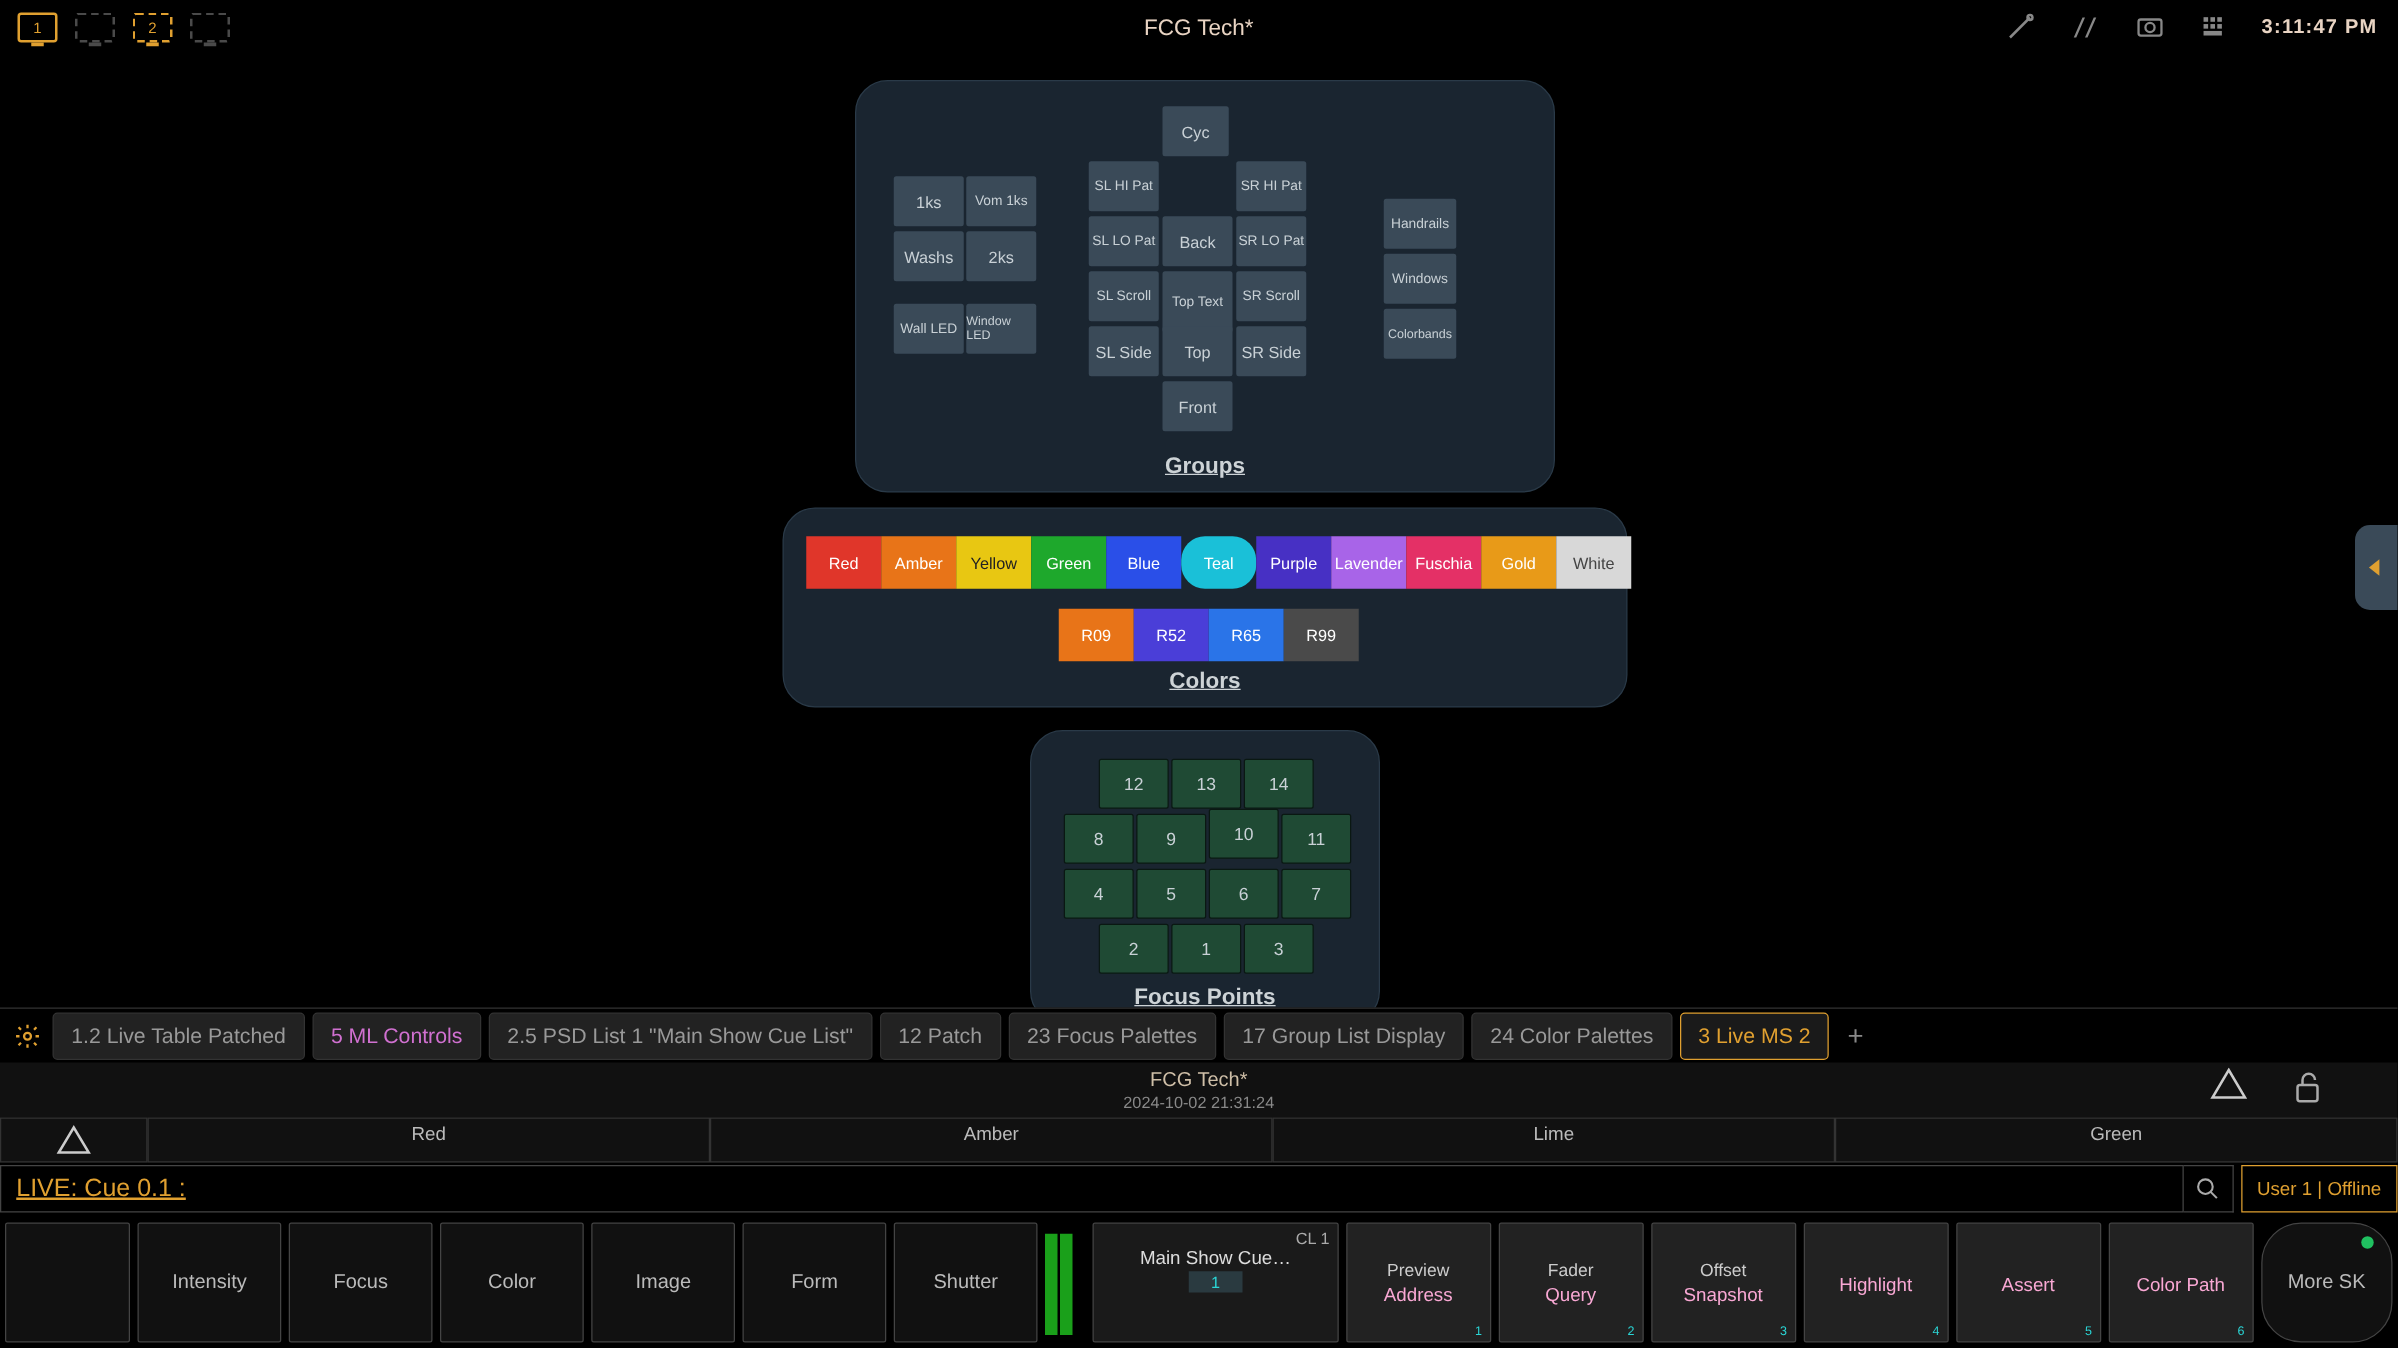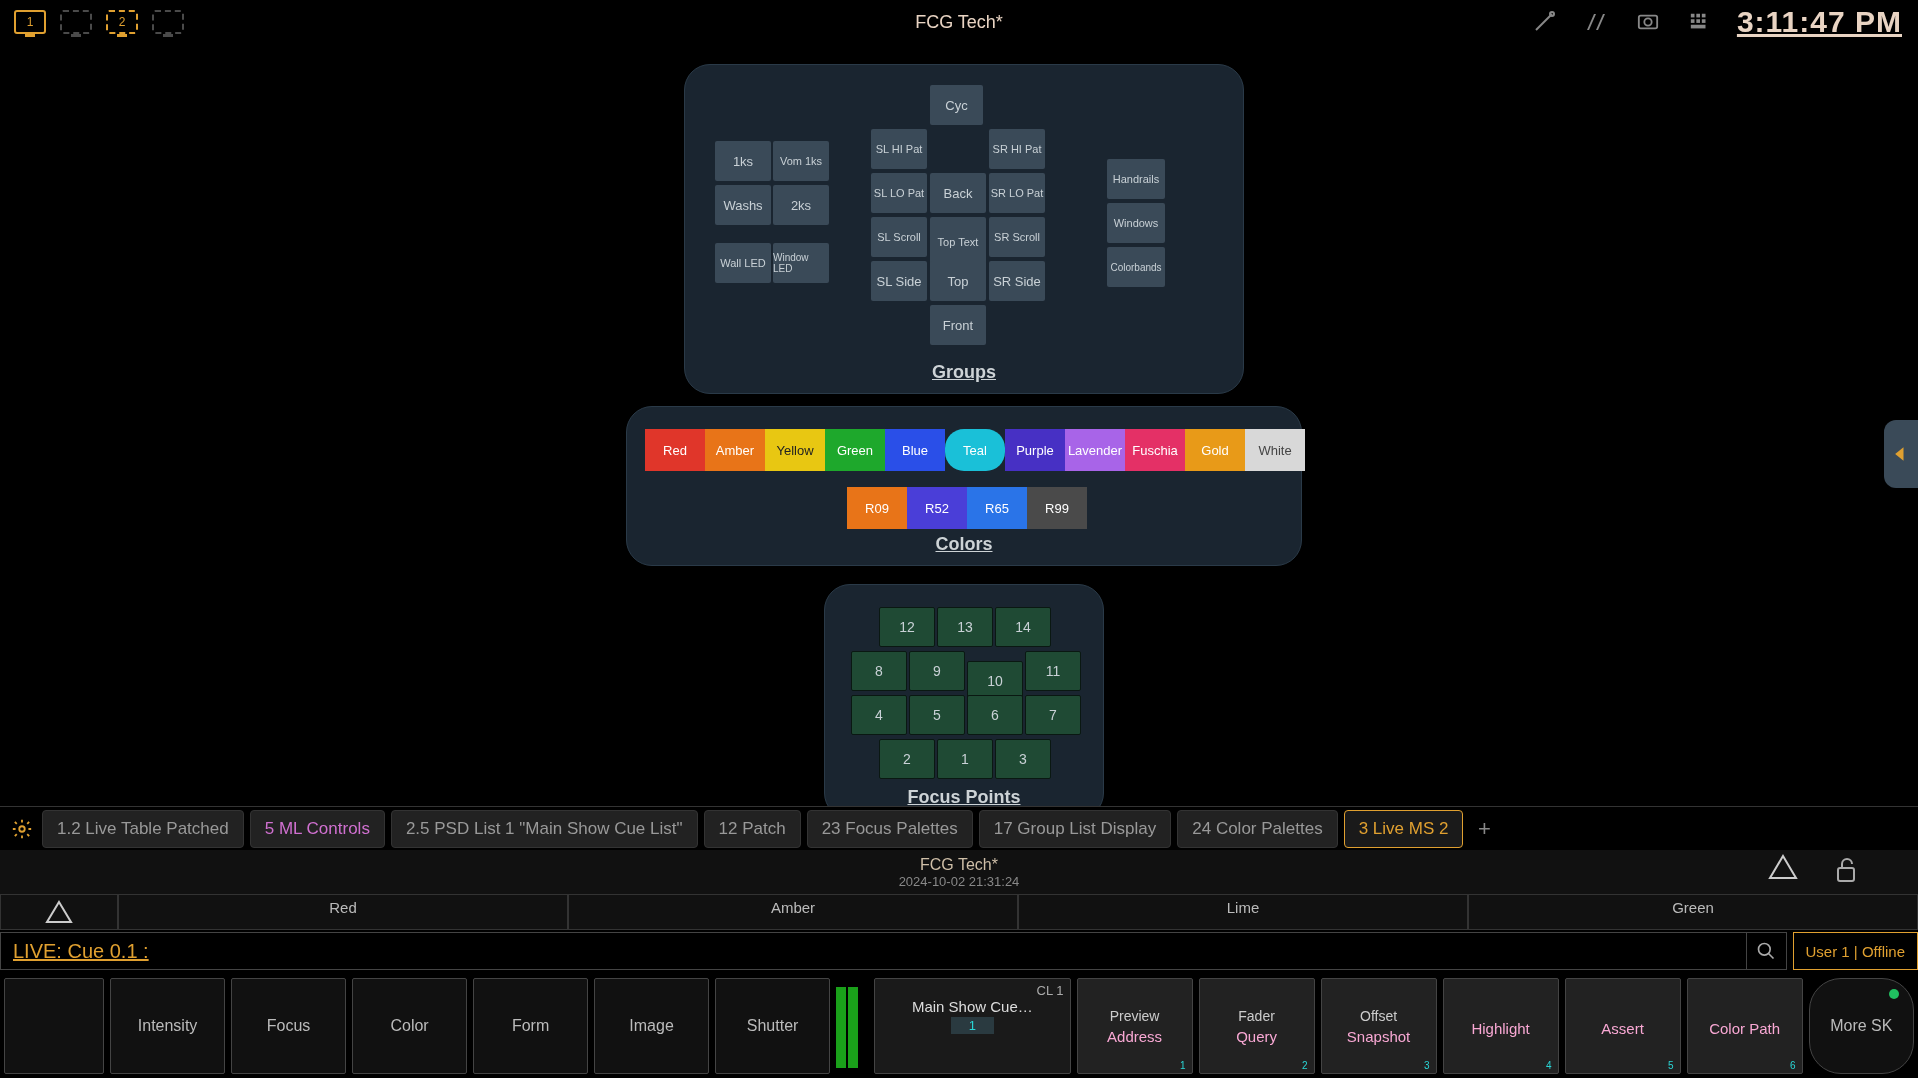--- a/index.html
+++ b/index.html
@@ -9,21 +9,21 @@
 .topbar { position:absolute; top:0; left:0; right:0; height:44px; display:flex; align-items:center; }
 .monitors { display:flex; gap:14px; padding-left:14px; align-items:center; }
 .mon { width:32px; height:24px; border:2px solid #4a4a4a; border-radius:3px; position:relative; display:flex; align-items:center; justify-content:center; font-size:12px; color:#888; }
 .mon.act { border-color:#e0a030; color:#e0a030; }
 .mon::after { content:""; position:absolute; bottom:-5px; left:50%; transform:translateX(-50%); width:10px; height:3px; background:#4a4a4a; }
 .mon.act::after { background:#e0a030; }
 .mon.dashed { border-style:dashed; }
 .title-center { position:absolute; left:50%; transform:translateX(-50%); color:#e9d4c3; font-size:18px; }
 .top-right { margin-left:auto; display:flex; gap:22px; align-items:center; padding-right:16px; }
 .top-icon { width:30px; height:28px; display:flex; align-items:center; justify-content:center; color:#888; }
-.clock { font-size:30px; color:#e9d4c3; font-weight:bold; letter-spacing:1px;text-decoration:underline; }
+.clock { font-size:16px; color:#e9d4c3; font-weight:bold; letter-spacing:1px; }
 
 
 .workspace { position:absolute; top:44px; left:0; right:0; bottom:272px; background:#000; }
 
 .panel { position:absolute; background:#1a2530; border:1px solid #2a3a48; border-radius:26px; }
 .panel-title { position:absolute; bottom:10px; left:0; right:0; text-align:center; font-size:18px; color:#cdd3d6; text-decoration:underline; font-weight:bold; }
 
 
 .groups-panel { left:684px; top:20px; width:560px; height:330px; }
 .gbtn { position:absolute; background:#3a4a58; color:#c9d1d6; display:flex; align-items:center; justify-content:center; font-size:13px; border-radius:2px; cursor:pointer; }
@@ -187,21 +187,21 @@
     <div class="panel-title">Colors</div>
   </div>
 
   <div class="panel focus-panel">
     <div id="frowbox">
         <div class="fbtn" style="left: 54px; top: 22px;">12</div>
         <div class="fbtn" style="left: 112px; top: 22px;">13</div>
         <div class="fbtn" style="left: 170px; top: 22px;">14</div>
         <div class="fbtn" style="left: 26px; top: 66px;">8</div>
         <div class="fbtn" style="left: 84px; top: 66px;">9</div>
-        <div class="fbtn" style="left: 142px; top: 76px;">10</div>
+        <div class="fbtn" style="left: 142px; top: 62px;">10</div>
         <div class="fbtn" style="left: 200px; top: 66px;">11</div>
         <div class="fbtn" style="left: 26px; top: 110px;">4</div>
         <div class="fbtn" style="left: 84px; top: 110px;">5</div>
         <div class="fbtn" style="left: 142px; top: 110px;">6</div>
         <div class="fbtn" style="left: 200px; top: 110px;">7</div>
         <div class="fbtn" style="left: 54px; top: 154px;">2</div>
         <div class="fbtn" style="left: 112px; top: 154px;">1</div>
         <div class="fbtn" style="left: 170px; top: 154px;">3</div>
       </div>
     <div class="panel-title">Focus Points</div>
@@ -272,22 +272,22 @@
   </div>
   <div class="user-box">User 1 | Offline</div>
 </div>
 
 <div class="bottom">
   <div class="bot-slot blank"></div>
   <div id="catbox" style="display:flex;gap:6px">
       <div class="bot-slot cat-slot">Intensity</div>
       <div class="bot-slot cat-slot">Focus</div>
       <div class="bot-slot cat-slot">Color</div>
+      <div class="bot-slot cat-slot">Image</div>
       <div class="bot-slot cat-slot">Form</div>
-      <div class="bot-slot cat-slot">Image</div>
       <div class="bot-slot cat-slot">Shutter</div>
     </div>
   <div class="meter-slot">
     <div class="meter-bar" style="height:90%"></div>
     <div class="meter-bar" style="height:90%"></div>
   </div>
   <div class="bot-slot cue-slot">
     <div class="cl">CL 1</div>
     <div class="name">Main Show Cue…</div>
     <div class="num">1</div>

